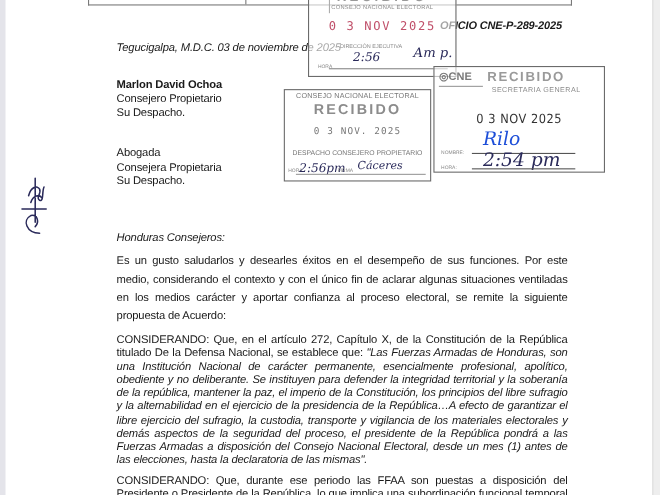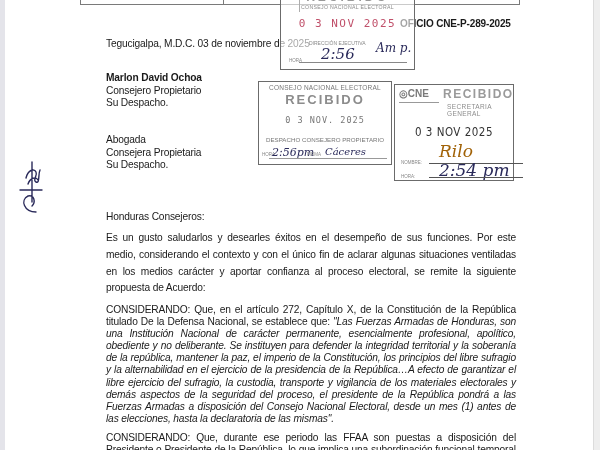--- a/index.html
+++ b/index.html
@@ -7,21 +7,21 @@
     body { position: relative; font-family: "Liberation Sans", sans-serif; color: #1a1a1a; }
 
     .edge-left { position: absolute; left: 0; top: 0; width: 5px; height: 450px; background: #e4e4ea; }
     .edge-right { position: absolute; right: 0; top: 0; width: 7px; height: 450px; background: #eeeeee; border-left: 1px solid #dcdcdc; }
 
     
     .top-table { position: absolute; left: 80px; top: -4px; width: 440px; height: 9px; border: 1px solid #7a7a7a; border-top: none; }
     .top-table .div1 { position: absolute; left: 142px; top: 0; height: 100%; border-left: 1px solid #7a7a7a; }
     .top-table .div2 { position: absolute; left: 218px; top: 0; height: 16px; border-left: 1px solid #333; }
 
-    .text { position: absolute; font-size: 10.2px; line-height: 12.5px; white-space: nowrap; letter-spacing: -0.15px; }
+    .text { position: absolute; font-size: 10.2px; line-height: 12.5px; white-space: nowrap; letter-spacing: -0.15px; font-style: italic; }
     .bold { font-weight: bold; }
 
     .oficio { left: 400px; top: 18px; font-weight: bold; font-size: 10px; }
     .place-date { left: 106px; top: 38px; text-align: center; }
 
     .addr { position: absolute; font-size: 10.2px; line-height: 12.6px; letter-spacing: -0.15px; }
     .addr div { white-space: nowrap; }
     .addr1 { left: 106px; top: 72px; }
     .addr2 { left: 106px; top: 134px; }
 
@@ -37,42 +37,42 @@
 
     
     .stamp { position: absolute; border: 1.3px solid #6b6b6b; background: rgba(255,255,255,0.6); }
     .stamp-a { left: 280px; top: -6px; width: 135px; height: 76px; }
     .stamp-a .title { position: absolute; left: 0; width: 100%; top: -5px; text-align: center; font-size: 12px; font-weight: bold; color: #999; letter-spacing: 3px; }
     .stamp-a .org { position: absolute; left: 0; width: 100%; top: 9px; text-align: center; font-size: 5.2px; color: #8a8a8a; letter-spacing: 0.3px; }
     .stamp-a .date { position: absolute; left: 0; width: 100%; top: 22px; text-align: center; font-size: 11px; color: #c0506a; letter-spacing: 1.5px; font-family: "DejaVu Sans Mono", monospace; }
     .stamp-a .dept { position: absolute; left: 28px; top: 45px; font-size: 5px; color: #888; }
     .stamp-a .hora-lbl { position: absolute; left: 8px; top: 63px; font-size: 4.5px; color: #888; }
     .stamp-a .hora-line { position: absolute; left: 18px; top: 67px; width: 108px; border-top: 0.7px solid #888; }
-    .stamp-a .hora-val { position: absolute; left: 40px; top: 50px; font-size: 15px; color: #2a2a5a; font-family: "DejaVu Serif", serif; font-style: italic; }
+    .stamp-a .hora-val { position: absolute; left: 40px; top: 50px; font-size: 11px; color: #2a2a5a; font-family: "DejaVu Serif", serif; font-style: italic; }
     .stamp-a .sig { position: absolute; left: 95px; top: 46px; font-size: 12px; color: #2a2a5a; font-family: "DejaVu Serif", serif; font-style: italic; }
 
     .stamp-b { left: 258px; top: 81px; width: 134px; height: 84px; }
     .stamp-b .org { position: absolute; left: 0; width: 100%; top: 2px; text-align: center; font-size: 6.5px; color: #777; letter-spacing: 0.2px; }
     .stamp-b .title { position: absolute; left: 0; width: 100%; top: 10px; text-align: center; font-size: 13px; font-weight: bold; color: #8c8c8c; letter-spacing: 2px; }
     .stamp-b .date { position: absolute; left: 0; width: 100%; top: 33px; text-align: center; font-size: 8.5px; color: #777; font-family: "DejaVu Sans Mono", monospace; letter-spacing: 1px; }
     .stamp-b .dept { position: absolute; left: 0; width: 100%; top: 54px; text-align: center; font-size: 6.2px; color: #777; }
     .stamp-b .hora-lbl { position: absolute; left: 3px; top: 70px; font-size: 4.5px; color: #888; }
     .stamp-b .hora-val { position: absolute; left: 13px; top: 64px; font-size: 11px; color: #2a2a5a; font-family: "DejaVu Serif", serif; font-style: italic; }
     .stamp-b .firma-lbl { position: absolute; left: 48px; top: 70px; font-size: 4.5px; color: #888; }
     .stamp-b .firma-val { position: absolute; left: 66px; top: 64px; font-size: 10px; color: #2a2a5a; font-family: "DejaVu Serif", serif; font-style: italic; }
     .stamp-b .line { position: absolute; left: 10px; top: 76px; width: 118px; border-top: 0.7px solid #999; }
 
-    .stamp-c { left: 394px; top: 84px; width: 120px; height: 97px; }
+    .stamp-c { left: 394px; top: 60px; width: 156px; height: 97px; }
     .stamp-c .logo { position: absolute; left: 4px; top: 3px; font-size: 10px; font-weight: bold; color: #7a7a7a; }
     .stamp-c .logo-line { position: absolute; left: 4px; top: 17px; width: 40px; border-top: 1px solid #999; }
     .stamp-c .title { position: absolute; left: 48px; top: 2px; font-size: 12px; font-weight: bold; color: #9a9a9a; letter-spacing: 1.5px; }
     .stamp-c .sub { position: absolute; left: 52px; top: 18px; font-size: 6.5px; color: #8c8c8c; letter-spacing: 0.4px; }
     .stamp-c .date { position: absolute; left: 0; width: 100%; top: 40px; text-align: center; font-size: 11.5px; color: #333; font-family: "DejaVu Sans Condensed", "DejaVu Sans", sans-serif; letter-spacing: 0.5px; }
     .stamp-c .nombre-lbl { position: absolute; left: 6px; top: 75px; font-size: 4.5px; color: #888; }
-    .stamp-c .nombre-val { position: absolute; left: 44px; top: 56px; font-size: 17px; color: #a16207; font-family: "DejaVu Serif", serif; font-style: italic; }
+    .stamp-c .nombre-val { position: absolute; left: 44px; top: 56px; font-size: 17px; color: #1d4ed8; font-family: "DejaVu Serif", serif; font-style: italic; }
     .stamp-c .nombre-line { position: absolute; left: 34px; top: 78px; width: 94px; border-top: 0.8px solid #555; }
     .stamp-c .hora-lbl { position: absolute; left: 6px; top: 89px; font-size: 4.5px; color: #888; }
     .stamp-c .hora-val { position: absolute; left: 44px; top: 75px; font-size: 17px; color: #2a2a5a; font-family: "DejaVu Serif", serif; font-style: italic; }
     .stamp-c .hora-line { position: absolute; left: 34px; top: 92px; width: 94px; border-top: 0.8px solid #555; }
 
     .margin-sig { position: absolute; left: 14px; top: 150px; width: 30px; height: 65px; }
   </style>
 </head>
 <body>
 

